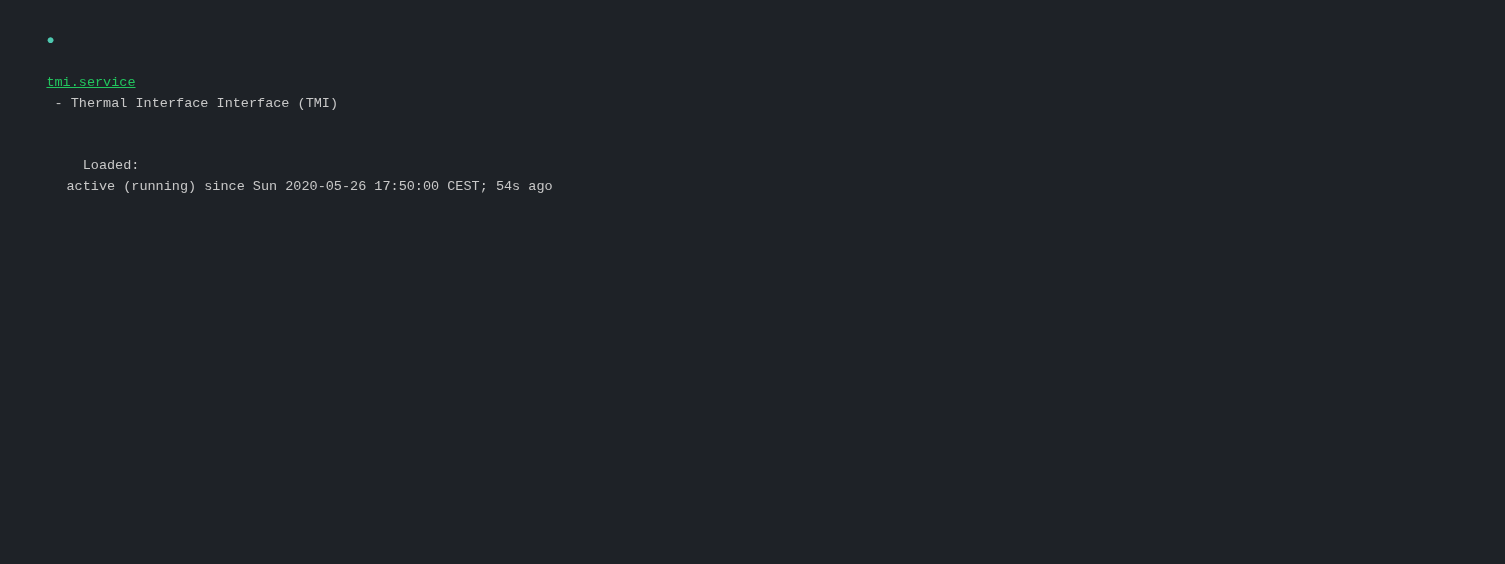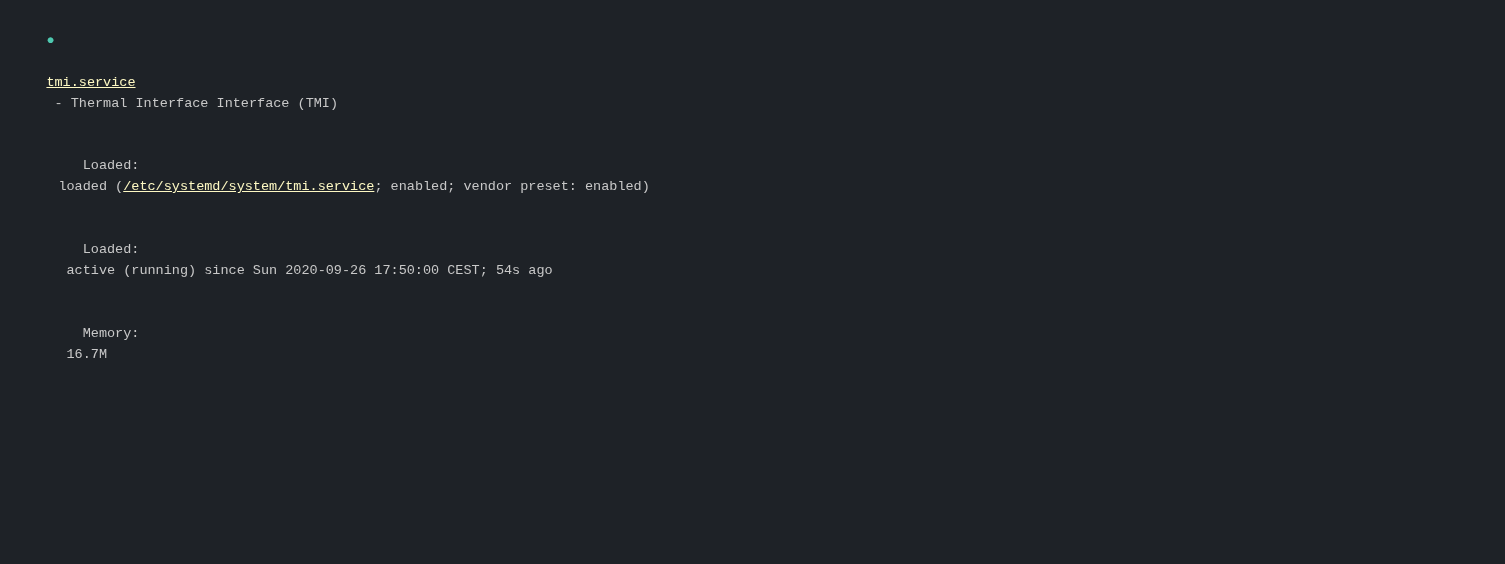--- a/index.html
+++ b/index.html
@@ -8,21 +8,21 @@
       color: #c8c8c8;
       font-family: 'Courier New', Courier, monospace;
       font-size: 13.5px;
       line-height: 1.55;
       padding: 10px 14px;
       width: 1505px;
       min-height: 564px;
       overflow: hidden;
     }
     .link {
-      color: #fef9c3;
+      color: #22c55e;
       text-decoration: underline;
       cursor: pointer;
     }
     .bullet {
       color: #4ec9b0;
     }
     .log-line {
       white-space: pre;
       display: block;
     }
@@ -33,34 +33,26 @@
 
 <div>
 
   <div class="log-line">
     <span class="bullet">●</span>
     <span> </span>
     <span class="link">tmi.service</span>
     <span> - Thermal Interface Interface (TMI)</span>
   </div>
 
-  <div class="log-line indent1">
-    <span>   Loaded: </span>
-    <span>loaded (</span><span class="link">/etc/systemd/system/tmi.service</span><span>; enabled; vendor preset: enabled)</span>
-  </div>
 
   <div class="log-line indent1">
     <span>   Loaded:</span>
-    <span> active (running) since Sun 2020-09-26 17:50:00 CEST; 54s ago</span>
+    <span> active (running) since Sun 2020-05-26 17:50:00 CEST; 54s ago</span>
   </div>
 
 
 
-  <div class="log-line indent1">
-    <span>   Memory:</span>
-    <span> 16.7M</span>
-  </div>
 
   <div class="log-line indent1">
     
   </div>
 
 </div>
 
 </body></html>

